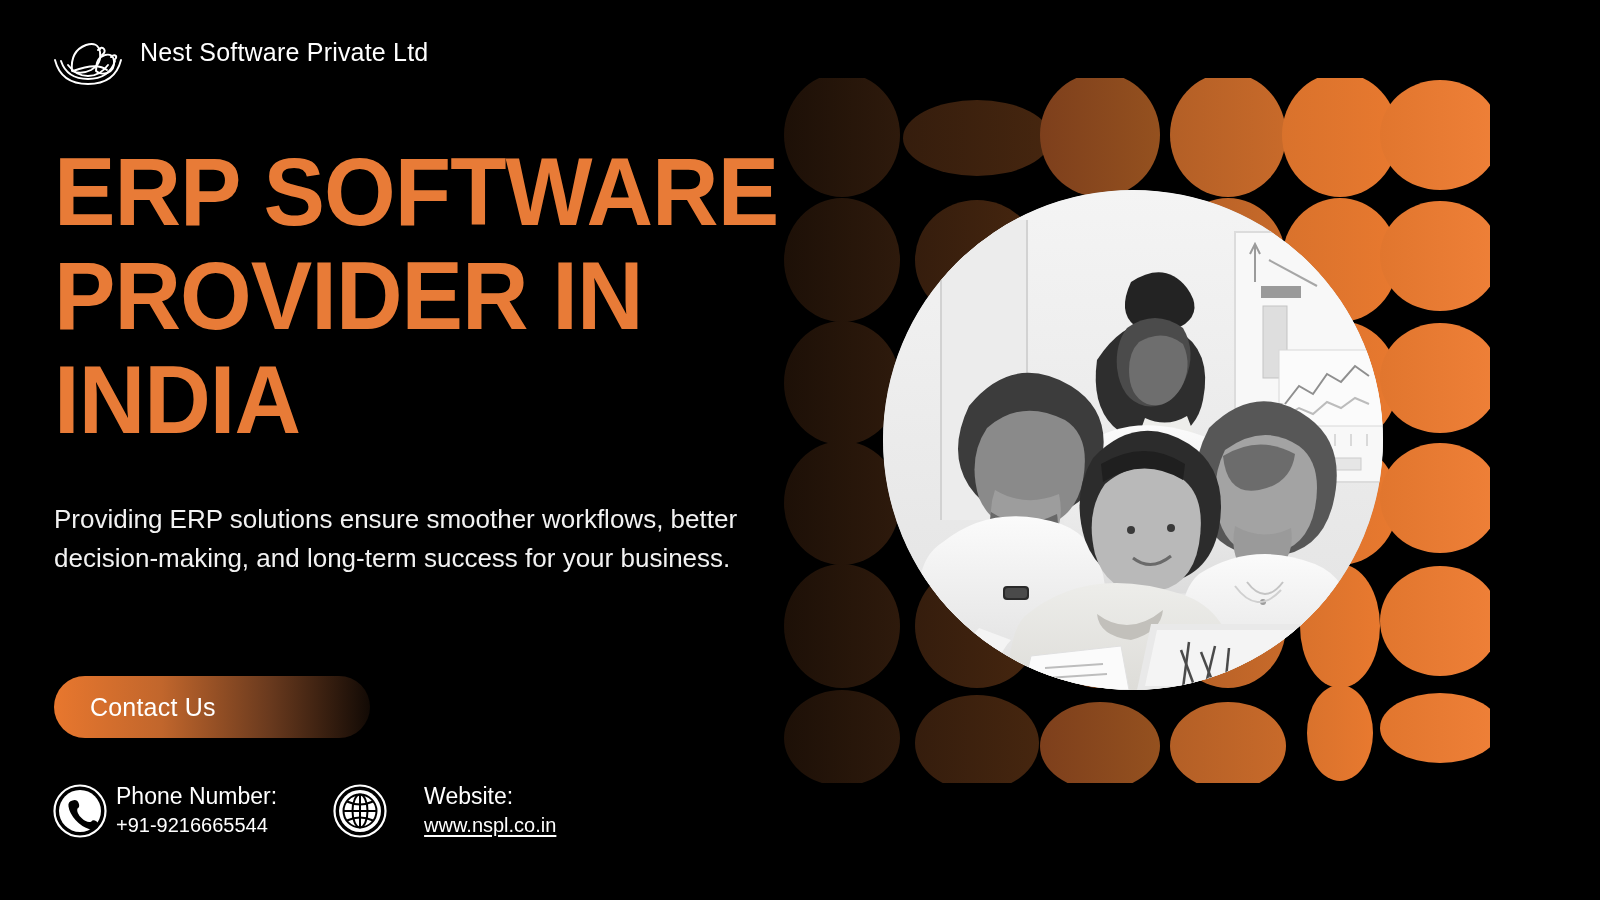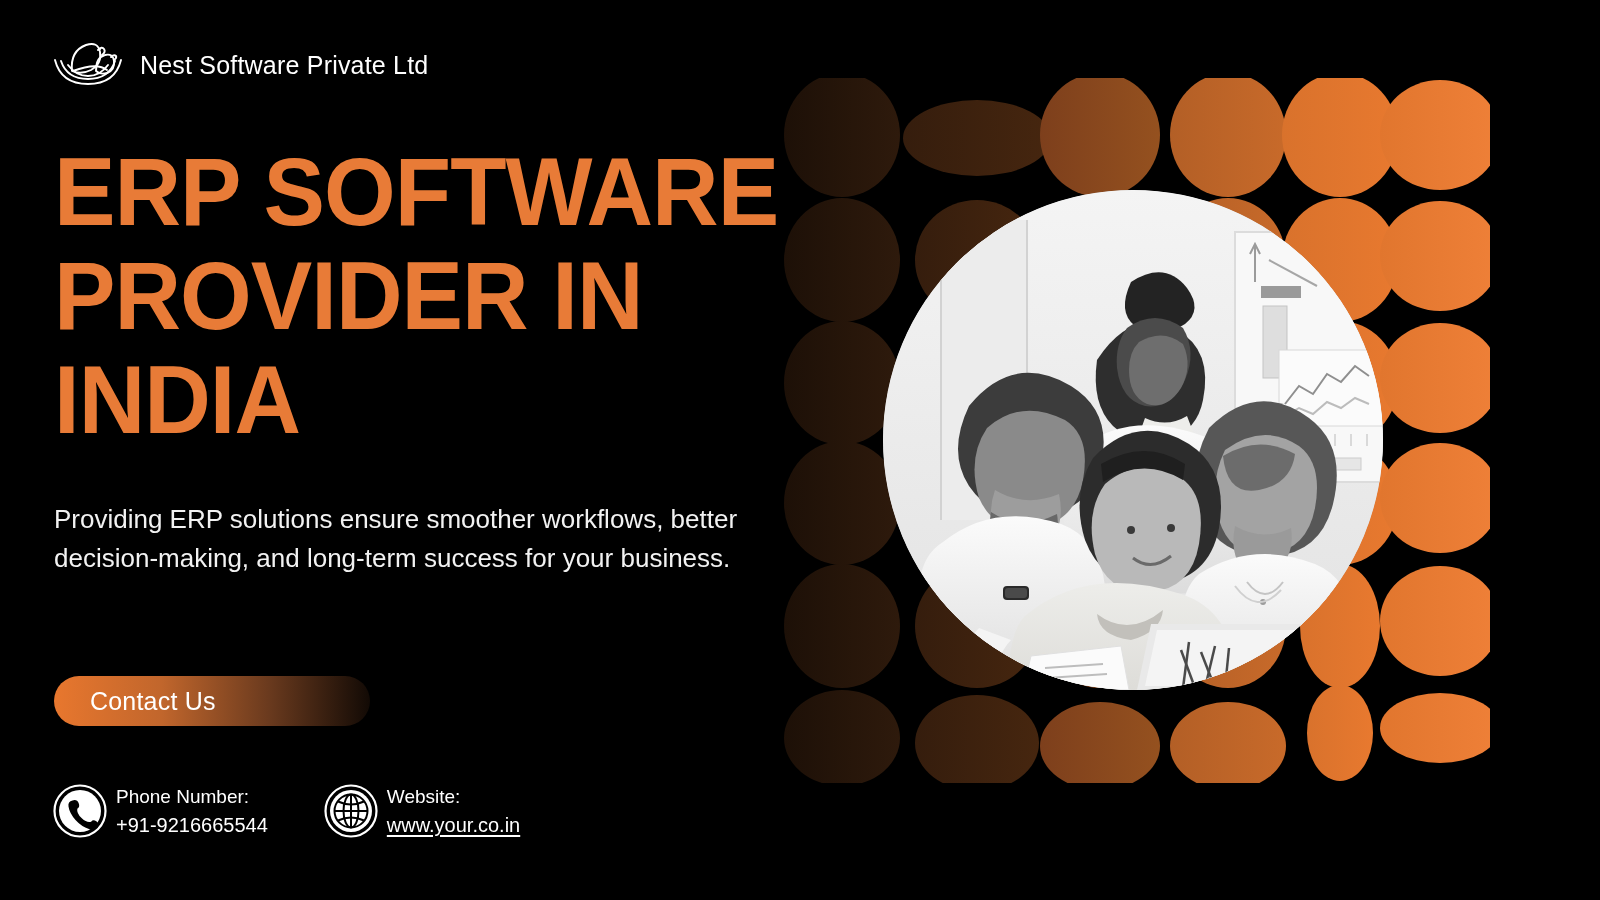--- a/index.html
+++ b/index.html
@@ -34,21 +34,21 @@
     border-radius:50%;
     overflow:hidden;
     background:#d9d9d9;
   }
   #photo-circle svg { display:block; width:100%; height:100%; }
 
   
   #brand {
     position:absolute;
     left:52px; top:38px;
-    display:flex; align-items:center; gap:16px;
+    display:flex; align-items:flex-start; gap:16px;
   }
   #brand-mark { width:72px; height:54px; }
   #brand-name {
     color:#ffffff;
     font-size:25px;
     font-weight:400;
     letter-spacing:0.2px;
     white-space:nowrap;
   }
 
@@ -77,44 +77,44 @@
     color:#f2f2f2;
     font-size:26px;
     line-height:39px;
     font-weight:400;
   }
 
   
   #cta-button {
     position:absolute;
     left:54px; top:676px;
-    width:316px; height:50px;
+    width:316px; height:62px;
     border:none;
     border-radius:31px;
     background:linear-gradient(90deg,#E8772E 0%, #C1662C 34%, #6A3A1E 68%, #120A05 100%);
     color:#ffffff;
     font-family:"Liberation Sans", sans-serif;
     font-size:25px;
     text-align:left;
     padding-left:36px;
     cursor:pointer;
     letter-spacing:0.2px;
   }
 
   
   #contact-bar {
     position:absolute;
     left:52px; top:782px;
     display:flex; align-items:flex-start;
   }
   .contact-item { display:flex; align-items:center; }
-  .contact-item + .contact-item { margin-left:55px; }
+  .contact-item + .contact-item { margin-left:55px;gap:28px; }
   .contact-icon { width:56px; height:56px; flex:0 0 56px; }
   .contact-text { margin-left:8px; color:#ffffff; line-height:29px; }
-  .contact-label { font-size:19px; font-weight:400; display:block; }
+  .contact-label { font-size:23px; font-weight:400; display:block; }
   .contact-value { font-size:20px; font-weight:400; display:block; }
   .contact-value.link { text-decoration:underline; text-underline-offset:3px; }
 </style>
 </head>
 <body>
 
 <div id="banner">
 
   <div id="dot-pattern">
     <svg viewBox="0 0 710 705" xmlns="http://www.w3.org/2000/svg" aria-hidden="true">
@@ -377,19 +377,19 @@
             <ellipse cx="28" cy="28" rx="7.5" ry="16.5"></ellipse>
             <line x1="11.5" y1="28" x2="44.5" y2="28"></line>
             <path d="M15 18.5 q13 6 26 0"></path>
             <path d="M15 37.5 q13 -6 26 0"></path>
             <line x1="28" y1="11.5" x2="28" y2="44.5"></line>
           </g>
         </svg>
       </span>
       <span class="contact-text">
         <span class="contact-label">Website:</span>
-        <span class="contact-value link">www.your.co.in</span>
+        <span class="contact-value link">www.nspl.co.in</span>
       </span>
     </div>
 
   </div>
 
 </div>
 
 </body></html>

